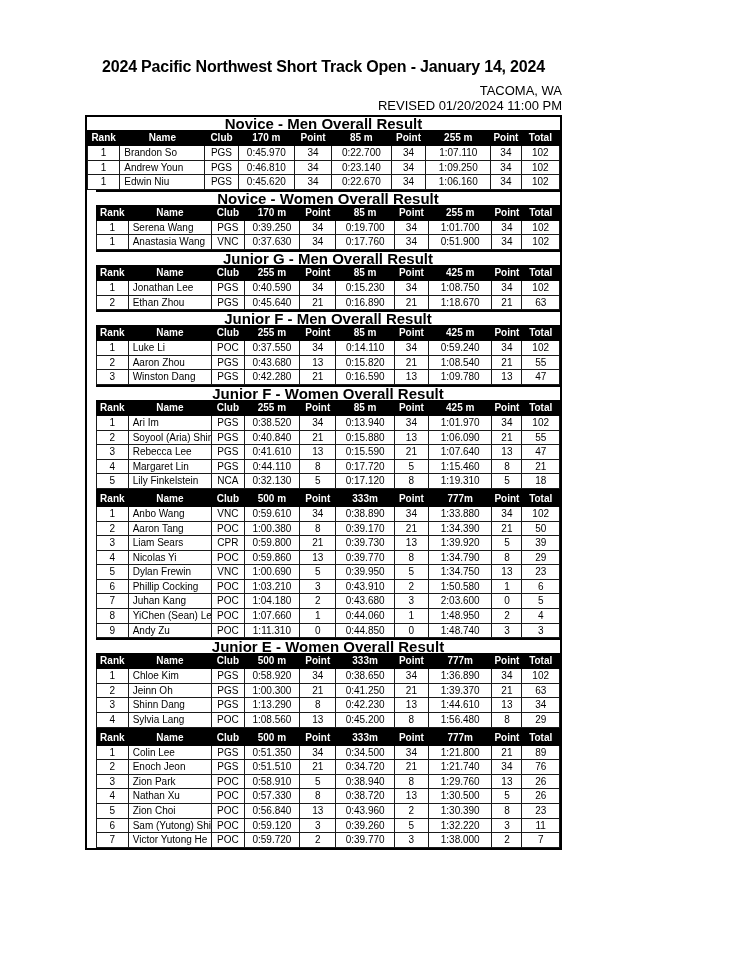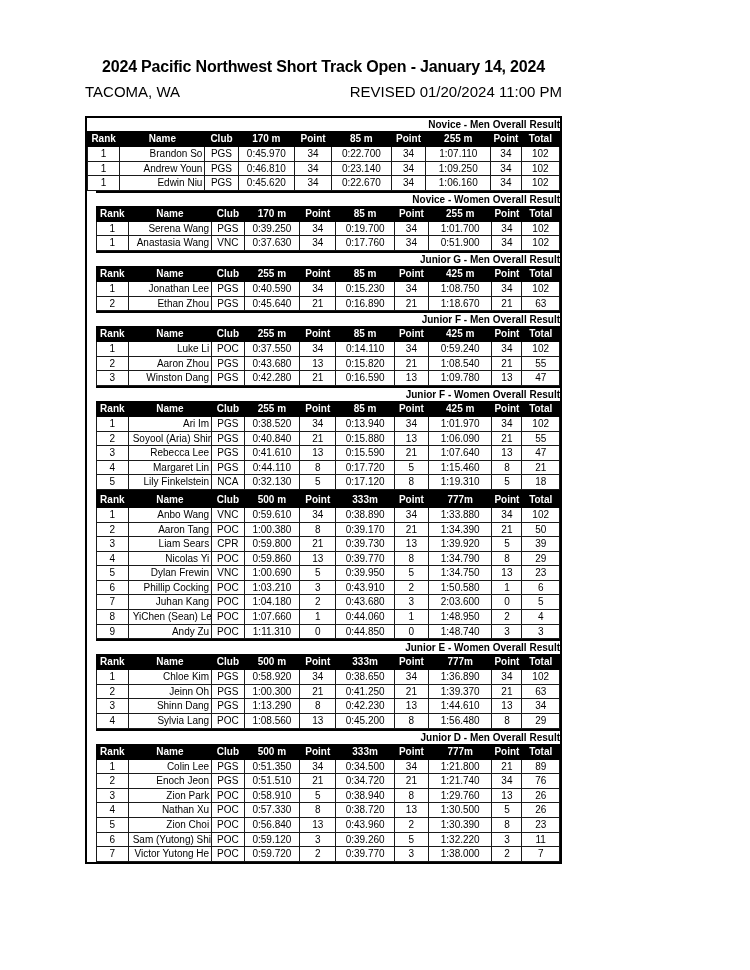--- a/index.html
+++ b/index.html
@@ -9,40 +9,40 @@
     color: #000;
     overflow: hidden;
   }
   .page { box-sizing: border-box; width: 630px; padding: 58px 68px 0 85px; }
   .doc-title {
     font-size: 16px; font-weight: bold; text-align: center;
     margin: 0 0 7px 0; letter-spacing: -0.2px; white-space: nowrap;
   }
   .subheader {
     display: flex; justify-content: space-between; align-items: flex-end;
-    font-size: 15px; margin-bottom: 16px;
+    font-size: 13px; margin-bottom: 2px; flex-direction: column;
   }
   .results { border: 2px solid #000; }
   .result-section + .result-section { border-top: 2px solid #000; margin-left: 9px; }
   .section-title {
-    text-align: right; font-weight: bold;
-    font-size: 10px; line-height: 11px; padding: 1px 0;
+    text-align: center; font-weight: bold;
+    font-size: 15px; line-height: 11px; padding: 1px 0;
   }
   table { width: 100%; border-collapse: collapse; table-layout: fixed; }
   thead th {
     background: #000; color: #fff; font-weight: bold;
     font-size: 10px; line-height: 12px; padding: 1px 2px;
     border: 1px solid #000; text-align: center; overflow: hidden; white-space: nowrap;
   }
   tbody td {
     border: 1px solid #1a1a1a;
     font-size: 10px; line-height: 11.6px; padding: 1px 2px;
     text-align: center; overflow: hidden; white-space: nowrap;
   }
-  td.name-cell { text-align: right; padding-left: 4px; }
+  td.name-cell { text-align: left; padding-left: 4px; }
   .c0 { width: 6.5%; }
   .c1 { width: 18.9%; }
   .c2 { width: 6.7%; }
   .c3 { width: 12.2%; }
   .c4 { width: 7.6%; }
   .c5 { width: 12.9%; }
   .c6 { width: 7.1%; }
   .c7 { width: 14.1%; }
   .c8 { width: 6.1%; }
   .c9 { width: 7.9%; }
@@ -540,21 +540,20 @@
               <td class="c6">8</td>
               <td class="c7">1:56.480</td>
               <td class="c8">8</td>
               <td class="c9">29</td>
             </tr>
           </tbody>
     </table>
   </section>
 
   <section class="result-section">
-    <div class="section-title">Junior D - Men Overall Result</div>
     <table class="result-table">
       <thead>
         <tr>
               <th class="c0">Rank</th>
               <th class="c1">Name</th>
               <th class="c2">Club</th>
               <th class="c3">500 m</th>
               <th class="c4">Point</th>
               <th class="c5">333m</th>
               <th class="c6">Point</th>

